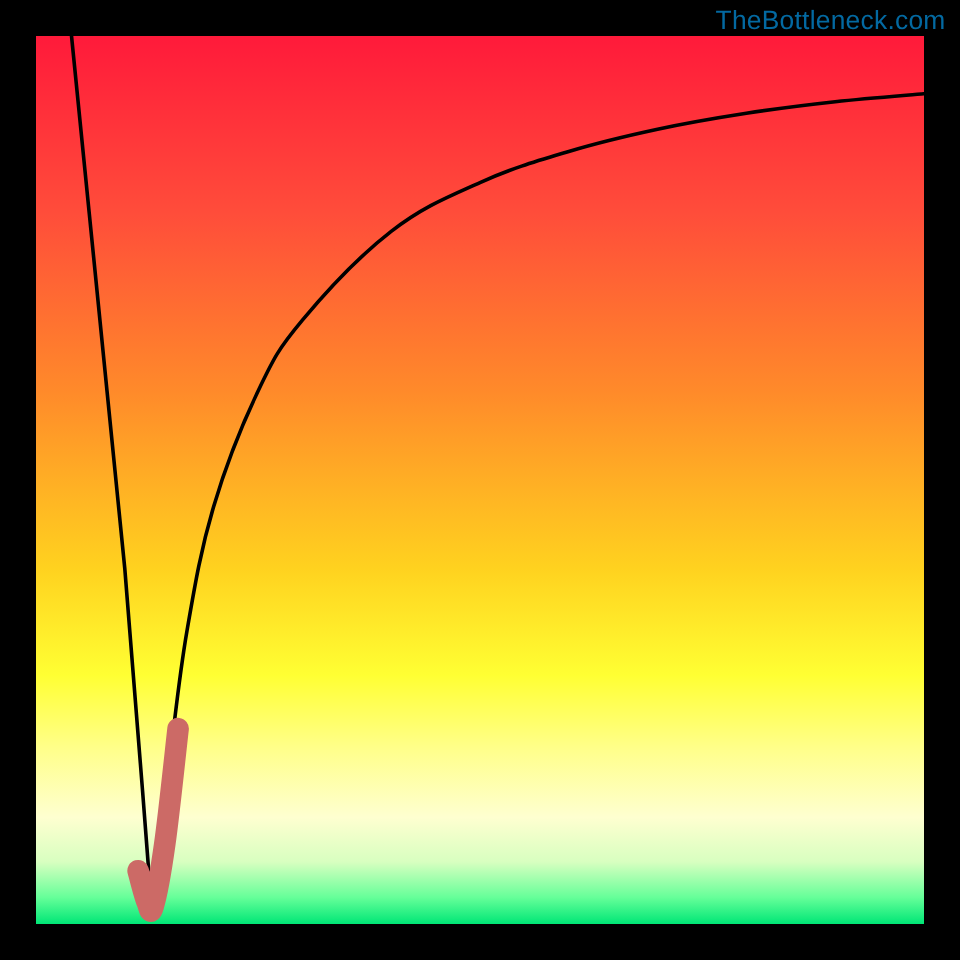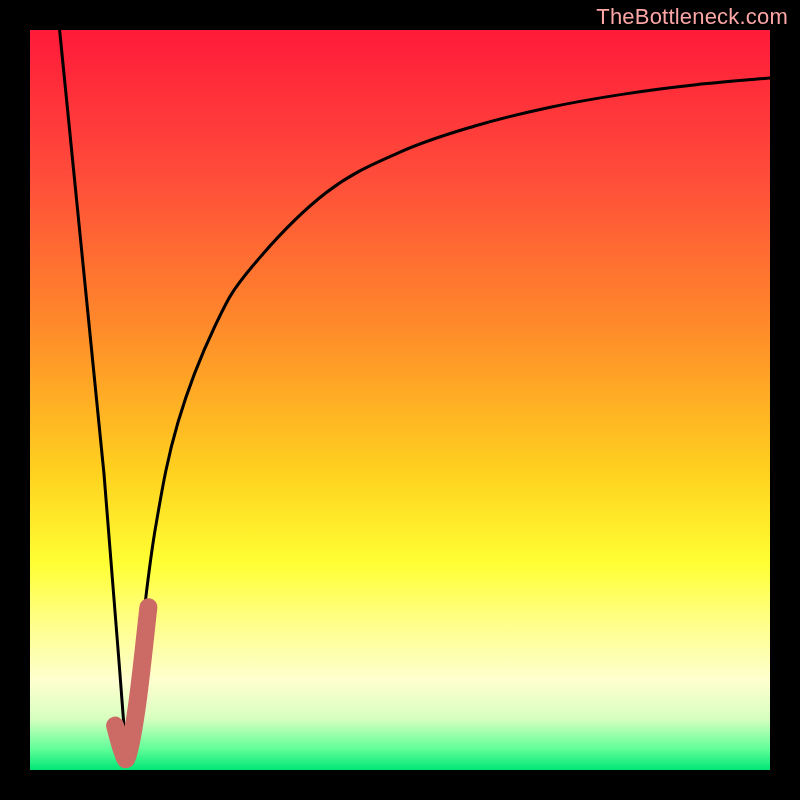--- a/index.html
+++ b/index.html
@@ -35,21 +35,21 @@
     position: absolute;
     left: 0;
     top: 0;
     width: 100%;
     height: 100%;
   }
   .attribution {
     position: absolute;
     top: 4px;
     right: 12px;
-    color: #fca5a5;
+    color: #0369a1;
     font-size: 22px;
     font-weight: 400;
     letter-spacing: 0.2px;
   }
 </style>
 </head>
 <body>
 
 <div class="frame">
 

